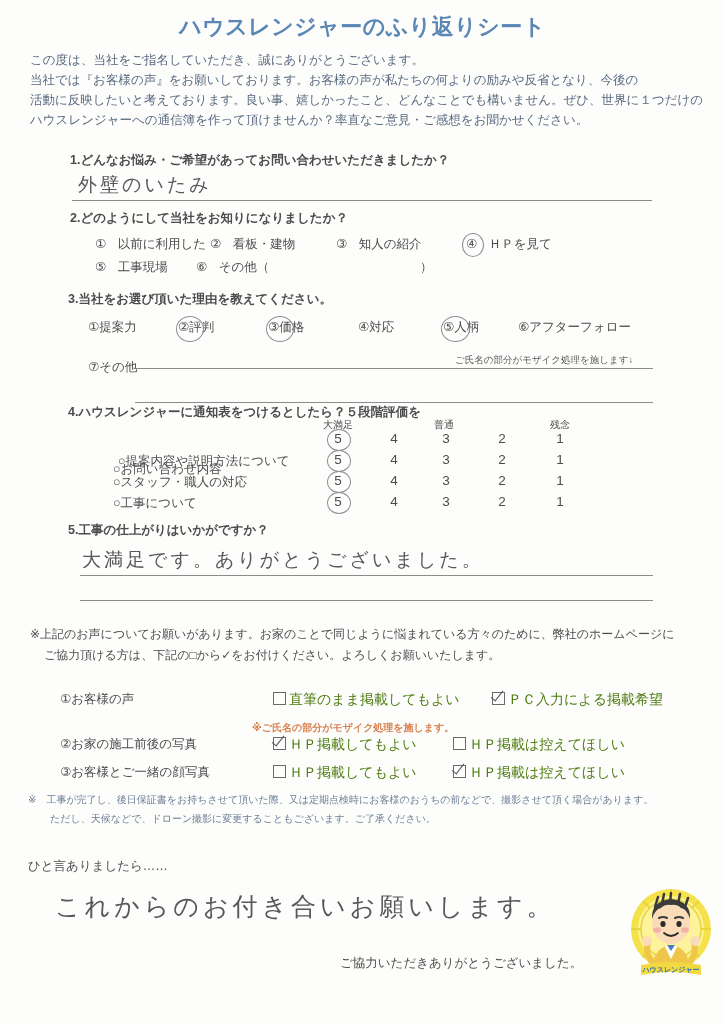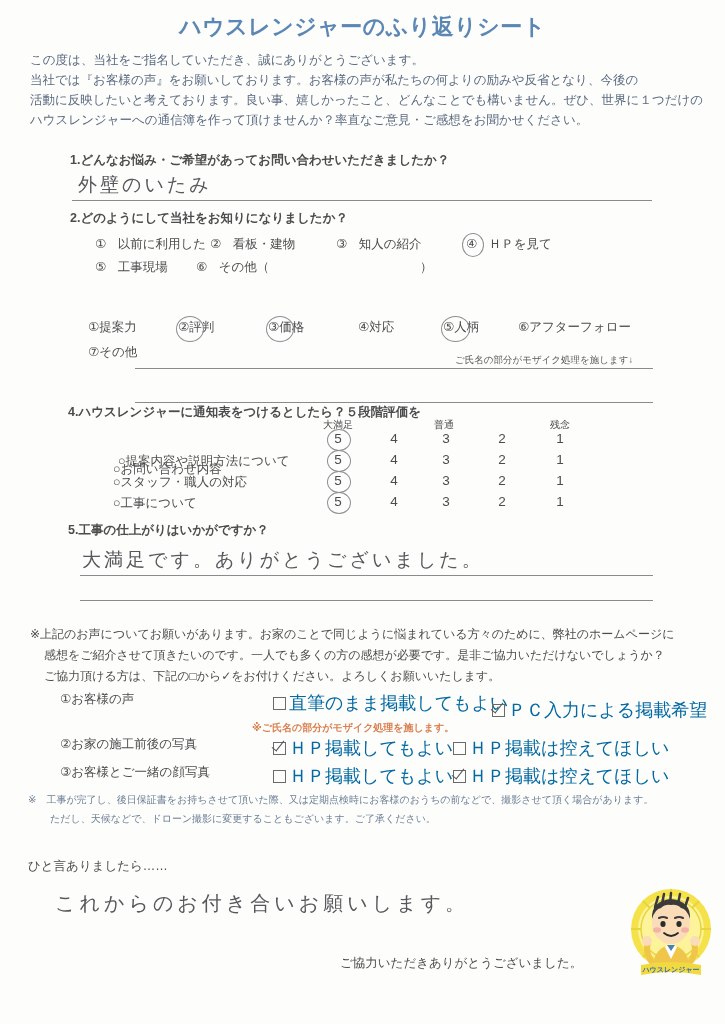--- a/index.html
+++ b/index.html
@@ -66,21 +66,21 @@
   
   .hand {
     position: absolute;
     font-family: "DejaVu Sans", sans-serif;
     color: #57575c;
     white-space: nowrap;
     letter-spacing: 3px;
   }
   .hand-q1 { font-size: 19px; top: 172px; left: 78px; }
   .hand-q5 { font-size: 19px; top: 547px; left: 82px; }
-  .hand-last { font-size: 20px; top: 890px; left: 55px; letter-spacing: 4px; }
+  .hand-last { font-size: 25px; top: 890px; left: 55px; letter-spacing: 4px; }
 
   
   .opt-row {
     position: absolute;
     font-size: 12.5px;
     color: #4c4c4c;
     white-space: nowrap;
   }
   .opt { position: absolute; white-space: nowrap; }
 
@@ -135,22 +135,22 @@
   .consent div { white-space: nowrap; }
 
   .cons-label {
     position: absolute;
     font-size: 12.5px;
     color: #4c4c4c;
     white-space: nowrap;
   }
   .cons-opt {
     position: absolute;
-    font-size: 18px;
-    color: #0369a1;
+    font-size: 14px;
+    color: #4d7c0f;
     white-space: nowrap;
   }
   .box {
     display: inline-block;
     width: 11px;
     height: 11px;
     border: 1px solid #6a6a6a;
     position: relative;
     top: 1px;
     margin-right: 3px;
@@ -269,20 +269,23 @@
       <span>⑤</span>
       <span style="margin-left:8px;">工事現場</span>
     </span>
     <span class="opt" style="left:196px;">
       <span>⑥</span>
       <span style="margin-left:8px;">その他（</span>
     </span>
     <span class="opt" style="left:420px;">）</span>
   </div>
 
+  <div class="q-head" style="top:291px; left:68px;">
+    <span class="qnum">3.</span><span>当社をお選び頂いた理由を教えてください。</span>
+  </div>
 
   <div class="opt-row" style="top:319px; left:0px; width:725px; height:20px;padding-left:24px;">
     <span class="opt" style="left:88px;">
       <span>①</span><span>提案力</span>
     </span>
     <span class="opt" style="left:178px;">
       <span>②</span><span>評判</span>
     </span>
     <span class="opt" style="left:268px;">
       <span>③</span><span>価格</span>
@@ -295,21 +298,21 @@
     </span>
     <span class="opt" style="left:518px;">
       <span>⑥</span><span>アフターフォロー</span>
     </span>
   </div>
 
   <div class="circ" style="top:316px; left:176px; width:26px; height:24px;"></div>
   <div class="circ" style="top:316px; left:266px; width:26px; height:24px;"></div>
   <div class="circ" style="top:316px; left:441px; width:27px; height:24px;"></div>
 
-  <div class="opt-row" style="top:344px; left:0px; width:725px; height:20px;">
+  <div class="opt-row" style="top:359px; left:0px; width:725px; height:20px;">
     <span class="opt" style="left:88px;">
       <span>⑦</span><span>その他</span>
     </span>
   </div>
 
   <div class="q3-note" style="top:354px; left:455px;">ご氏名の部分がモザイク処理を施します↓</div>
   <div class="rule" style="top:368px; left:135px; width:518px;"></div>
   <div class="rule" style="top:402px; left:135px; width:518px;"></div>
 
   <div class="q-head" style="top:404px; left:68px;">
@@ -354,29 +357,28 @@
 
   <div class="q-head" style="top:522px; left:68px;">
     <span class="qnum">5.</span><span>工事の仕上がりはいかがですか？</span>
   </div>
   <div class="hand hand-q5">大満足です。ありがとうございました。</div>
   <div class="rule" style="top:575px; left:80px; width:573px;"></div>
   <div class="rule" style="top:600px; left:80px; width:573px;"></div>
 
   <div class="consent">
     <div>※上記のお声についてお願いがあります。お家のことで同じように悩まれている方々のために、弊社のホームページに</div>
-    <div style="padding-left:14px;">感想をご紹介させて頂きたいのです。一人でも多くの方の感想が必要です。是非ご協力いただけないでしょうか？</div>
     <div style="padding-left:14px;">ご協力頂ける方は、下記の□から✓をお付けください。よろしくお願いいたします。</div>
   </div>
 
   <div class="cons-label" style="top:691px; left:60px;">①お客様の声</div>
   <div class="cons-opt" style="top:691px; left:273px;">
     <span class="box"></span><span>直筆のまま掲載してもよい</span>
   </div>
-  <div class="cons-opt" style="top:691px; left:492px;margin-top:7px;">
+  <div class="cons-opt" style="top:691px; left:492px;">
     <span class="box checked"></span><span>ＰＣ入力による掲載希望</span>
   </div>
   <div class="mosaic-note">※ご氏名の部分がモザイク処理を施します。</div>
 
   <div class="cons-label" style="top:736px; left:60px;">②お家の施工前後の写真</div>
   <div class="cons-opt" style="top:736px; left:273px;">
     <span class="box checked"></span><span>ＨＰ掲載してもよい</span>
   </div>
   <div class="cons-opt" style="top:736px; left:453px;">
     <span class="box"></span><span>ＨＰ掲載は控えてほしい</span>

